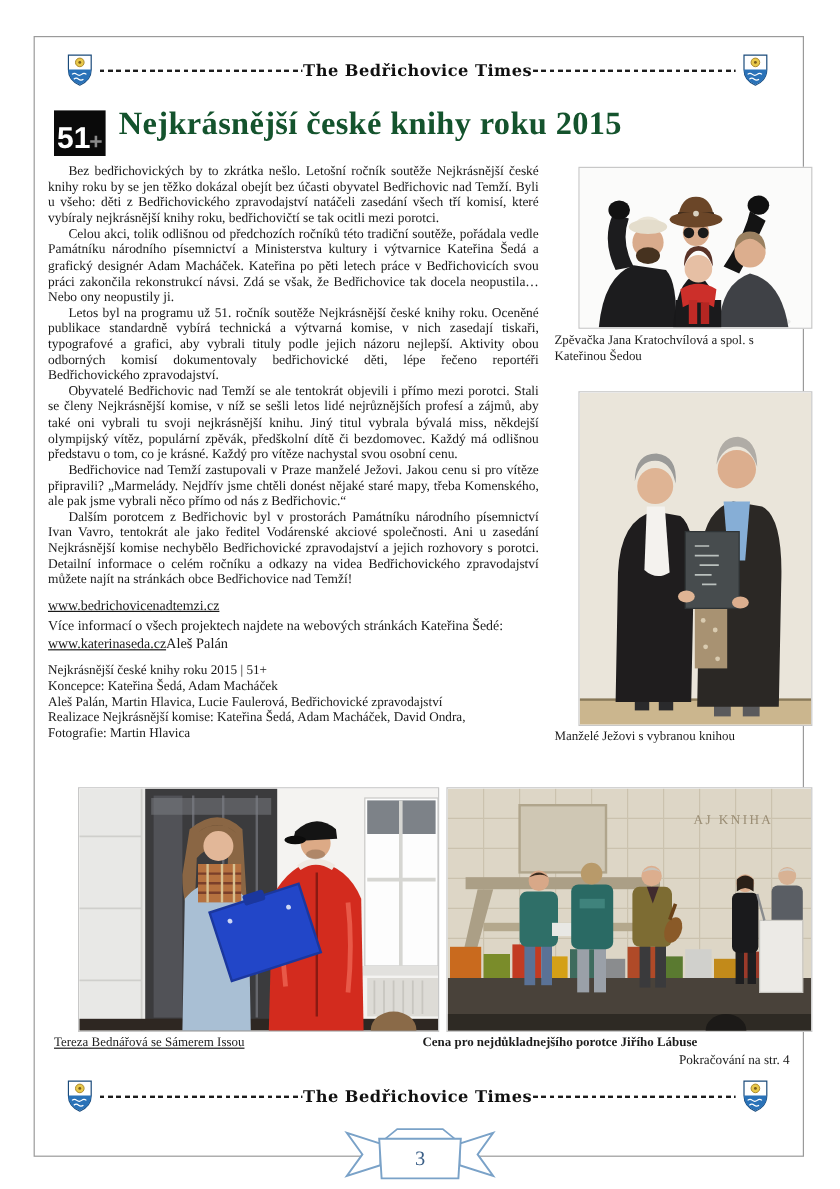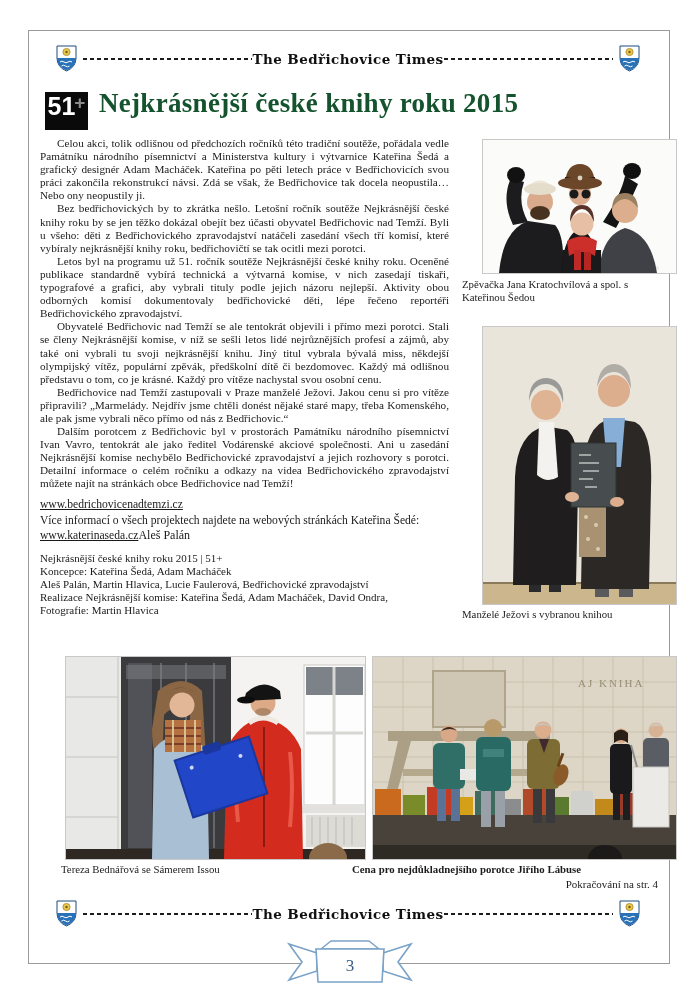--- a/index.html
+++ b/index.html
@@ -12,21 +12,21 @@
             display:flex;align-items:center;}
   .bar-top{top:42px;}
   .bar-bottom{top:897px;}
   .dash-rule{flex:1;height:2px;
      background:repeating-linear-gradient(90deg,#1c1c1c 0 4px,transparent 4px 7px);}
   .masthead{font-family:"DejaVu Serif", serif;font-weight:bold;font-size:13.5px;
             letter-spacing:.4px;color:#101010;padding:0 1px;white-space:nowrap;}
   .shield{width:21px;height:28px;flex:0 0 auto;margin:0 6px;}
   
   .badge{position:absolute;left:45px;top:92px;width:43px;height:38px;background:#0a0a0a;
-         color:#ffffff;display:flex;align-items:flex-start;justify-content:center;
+         color:#ffffff;display:flex;align-items:flex-end;justify-content:center;
          font-family:"Liberation Sans", sans-serif;font-weight:bold;font-size:25px;}
   .badge .plus{color:#8a8a8a;font-size:19px;margin-left:-1px;}
   .headline{position:absolute;left:99px;top:88px;width:560px;margin:0;
             font-family:"Liberation Serif", serif;font-weight:bold;font-size:27px;
             letter-spacing:.3px;color:#14532d;}
   
   .body-col{position:absolute;left:40px;top:137px;width:409px;max-height:516px;overflow:hidden;}
   .body-col p{margin:0;text-indent:17px;text-align:justify;
               font-size:11.2px;line-height:13.1px;}
   .weblink{display:inline-block;margin-top:7px;font-size:11.6px;color:#1a1a1a;
@@ -72,22 +72,22 @@
     </svg>
   </div>
 
   <div class="badge">
       <span>51</span>
       <span class="plus">+</span>
     </div>
   <h1 class="headline">Nejkrásnější české knihy roku 2015</h1>
 
   <div class="body-col">
+    <p>Bez bedřichovických by to zkrátka nešlo. Letošní ročník soutěže Nejkrásnější české knihy roku by se jen těžko dokázal obejít bez účasti obyvatel Bedřichovic nad Temží. Byli u všeho: děti z Bedřichovického zpravodajství natáčeli zasedání všech tří komisí, které vybíraly nejkrásnější knihy roku, bedřichovičtí se tak ocitli mezi porotci.</p>
     <p>Celou akci, tolik odlišnou od předchozích ročníků této tradiční soutěže, pořádala vedle Památníku národního písemnictví a Ministerstva kultury i výtvarnice Kateřina Šedá a grafický designér Adam Macháček. Kateřina po pěti letech práce v Bedřichovicích svou práci zakončila rekonstrukcí návsi. Zdá se však, že Bedřichovice tak docela neopustila… Nebo ony neopustily ji.</p>
-    <p>Bez bedřichovických by to zkrátka nešlo. Letošní ročník soutěže Nejkrásnější české knihy roku by se jen těžko dokázal obejít bez účasti obyvatel Bedřichovic nad Temží. Byli u všeho: děti z Bedřichovického zpravodajství natáčeli zasedání všech tří komisí, které vybíraly nejkrásnější knihy roku, bedřichovičtí se tak ocitli mezi porotci.</p>
     <p>Letos byl na programu už 51. ročník soutěže Nejkrásnější české knihy roku. Oceněné publikace standardně vybírá technická a výtvarná komise, v nich zasedají tiskaři, typografové a grafici, aby vybrali tituly podle jejich názoru nejlepší. Aktivity obou odborných komisí dokumentovaly bedřichovické děti, lépe řečeno reportéři Bedřichovického zpravodajství.</p>
     <p>Obyvatelé Bedřichovic nad Temží se ale tentokrát objevili i přímo mezi porotci. Stali se členy Nejkrásnější komise, v níž se sešli letos lidé nejrůznějších profesí a zájmů, aby také oni vybrali tu svoji nejkrásnější knihu. Jiný titul vybrala bývalá miss, někdejší olympijský vítěz, populární zpěvák, předškolní dítě či bezdomovec. Každý má odlišnou představu o tom, co je krásné. Každý pro vítěze nachystal svou osobní cenu.</p>
     <p>Bedřichovice nad Temží zastupovali v Praze manželé Ježovi. Jakou cenu si pro vítěze připravili? „Marmelády. Nejdřív jsme chtěli donést nějaké staré mapy, třeba Komenského, ale pak jsme vybrali něco přímo od nás z Bedřichovic.“</p>
     <p>Dalším porotcem z Bedřichovic byl v prostorách Památníku národního písemnictví Ivan Vavro, tentokrát ale jako ředitel Vodárenské akciové společnosti. Ani u zasedání Nejkrásnější komise nechybělo Bedřichovické zpravodajství a jejich rozhovory s porotci. Detailní informace o celém ročníku a odkazy na videa Bedřichovického zpravodajství můžete najít na stránkách obce Bedřichovice nad Temží!</p>
     <a class="weblink" href="#">www.bedrichovicenadtemzi.cz</a>
     <div class="moreinfo">Více informací o všech projektech najdete na webových stránkách Kateřina Šedé:</div>
     <div class="linkrow">
       <a class="weblink" href="#" style="margin-top:0">www.katerinaseda.cz</a>
       <span class="author">Aleš Palán</span>
     </div>
@@ -215,21 +215,21 @@
       <g transform="rotate(-18 155 120)">
         <rect x="116" y="90" width="78" height="60" fill="#2246c8" stroke="#1b379e" stroke-width="2"></rect>
         <rect x="146" y="85" width="18" height="9" rx="2" fill="#1b379e"></rect>
         <circle cx="130" cy="102" r="2" fill="#cfd8f4"></circle>
         <circle cx="180" cy="106" r="2" fill="#cfd8f4"></circle>
       </g>
 
       <ellipse cx="262" cy="201" rx="19" ry="15" fill="#8a6a48"></ellipse>
     </svg>
   </div>
-  <div class="caption" style="left:61px;top:863px;width:300px;">Tereza Bednářová se Sámerem Issou</div>
+  <div class="caption" style="left:45px;top:863px;width:300px;text-decoration:underline;">Tereza Bednářová se Sámerem Issou</div>
 
   <div class="photo" style="left:352px;top:656px;width:303px;height:202px;">
     <svg width="303" height="202" viewBox="0 0 303 202">
       <rect width="303" height="160" fill="#ddd6c6"></rect>
       <path d="M30,0 v160 M60,0 v160 M90,0 v160 M120,0 v160 M150,0 v160 M180,0 v160 M210,0 v160 M240,0 v160 M270,0 v160" stroke="#cbc2ae" stroke-width="1"></path>
       <path d="M0,25 h303 M0,50 h303 M0,75 h303 M0,100 h303 M0,125 h303" stroke="#cbc2ae" stroke-width="1"></path>
 
       <rect x="60" y="14" width="72" height="56" fill="#cfc7b4" stroke="#b0a58c" stroke-width="2"></rect>
       <rect x="15" y="74" width="162" height="10" fill="#ab9f86"></rect>
       <polygon points="25,84 38,84 20,150 10,150" fill="#ab9f86"></polygon>

